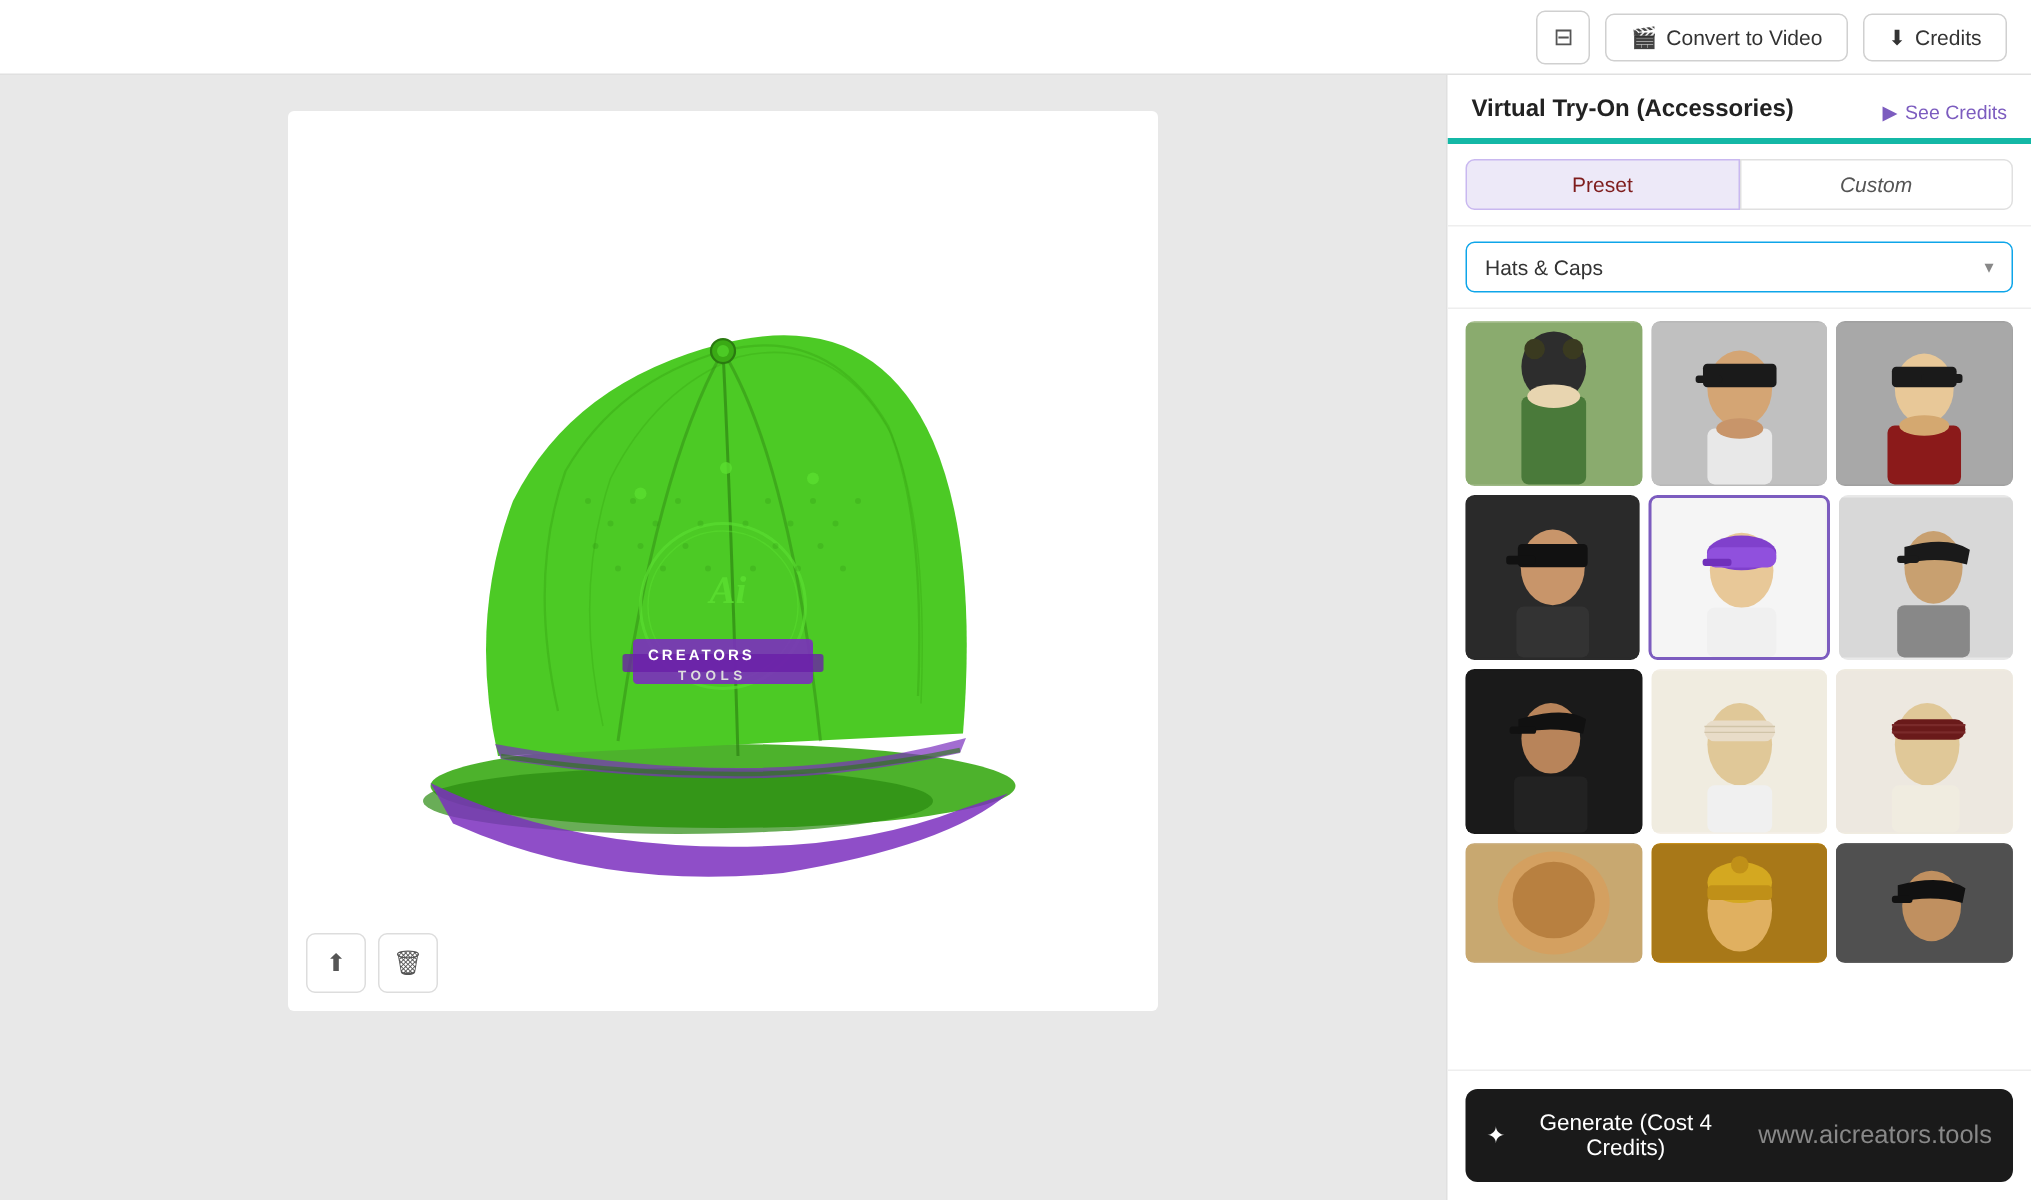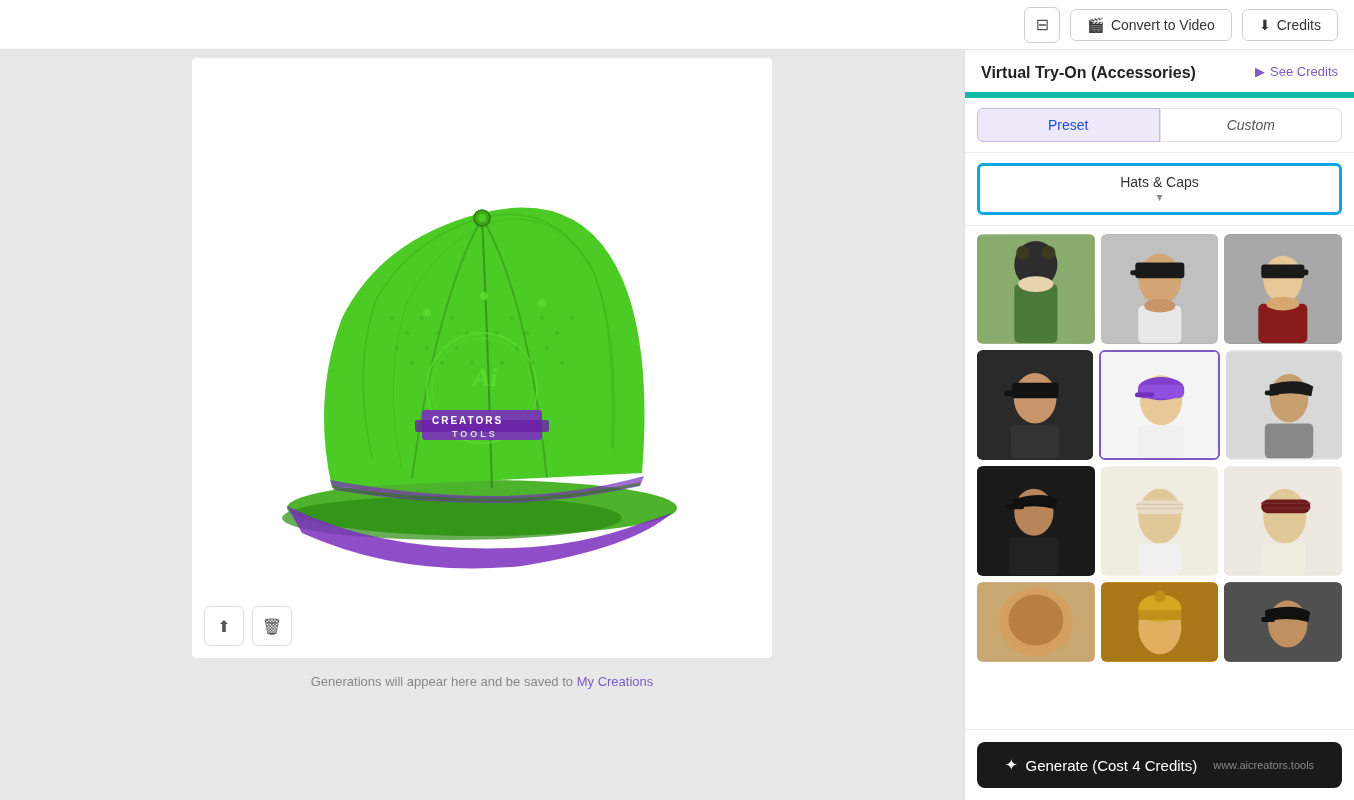--- a/index.html
+++ b/index.html
@@ -58,21 +58,21 @@
     }
 
     
     .canvas-area {
       flex: 1;
       background: #e8e8e8;
       display: flex;
       flex-direction: column;
       align-items: center;
       justify-content: flex-start;
-      padding: 8px;
+      padding: 24px;
       position: relative;
     }
 
     .canvas-container {
       background: #fff;
       border-radius: 4px;
       width: 580px;
       height: 600px;
       display: flex;
       align-items: center;
@@ -126,23 +126,23 @@
       width: 390px;
       background: #fff;
       border-left: 1px solid #e0e0e0;
       display: flex;
       flex-direction: column;
       overflow: hidden;
     }
 
     .panel-header {
       padding: 14px 16px 10px;
-      border-bottom: 6px solid #14b8a6;
-      display: flex;
-      align-items: flex-start;
+      border-bottom: 4px solid #14b8a6;
+      display: flex;
+      align-items: flex-end;
       justify-content: space-between;
     }
     .panel-title {
       font-size: 16px;
       font-weight: 600;
       color: #222;
     }
     .see-tutorial-btn {
       display: flex;
       align-items: center;
@@ -165,21 +165,21 @@
       flex: 1;
       padding: 8px 0;
       border: 1px solid #e0e0e0;
       background: #fff;
       cursor: pointer;
       font-size: 14px;
       color: #555;
     }
     .tab-btn.active {
       background: #ede9f8;
-      color: #1d4ed8;
+      color: #7f1d1d;
       font-weight: 500;
       border-color: #c9b8f0;
     }
     .tab-btn:first-child {
       border-radius: 6px 0 0 6px;
     }
     .tab-btn:last-child {
       border-radius: 0 6px 6px 0;
       font-style: italic;
     }
@@ -187,27 +187,26 @@
     
     .dropdown-row {
       padding: 10px 12px;
       border-bottom: 1px solid #eee;
     }
     .dropdown {
       display: flex;
       align-items: center;
       justify-content: space-between;
       padding: 8px 12px;
-      border: 3px solid #0ea5e9;
+      border: 1px solid #0ea5e9;
       border-radius: 6px;
       cursor: pointer;
       font-size: 14px;
       color: #333;
       background: #fff;
-      flex-direction: column;
     }
     .dropdown-arrow {
       color: #888;
       font-size: 12px;
     }
 
     
     .image-grid {
       flex: 1;
       overflow-y: auto;
@@ -348,24 +347,20 @@
       <div class="canvas-actions">
         <button class="canvas-action-btn">
           <span>⬆</span>
         </button>
         <button class="canvas-action-btn">
           <span>🗑</span>
         </button>
       </div>
     </div>
 
-    <div class="footer-text">
-      <span>Generations will appear here and be saved to</span>
-      <a class="footer-link">My Creations</a>
-    </div>
   </div>
 
   <div class="right-panel">
 
     <div class="panel-header">
       <span class="panel-title">Virtual Try-On (Accessories)</span>
       <button class="see-tutorial-btn">
         <span>▶</span>
         <span>See Credits</span>
       </button>
@@ -526,18 +521,18 @@
             <rect x="38" y="35" width="14" height="5" rx="2" fill="#111"></rect>
           </svg>
         </div>
       </div>
     </div>
 
     <div class="generate-bar">
       <button class="generate-btn">
         <span>✦</span>
         <span>Generate (Cost 4 Credits)</span>
-        <span style="font-size:11px; color: #888; margin-left: 8px;">www.aicreators.tools</span>
+        <span style="font-size:17px; color: #888; margin-left: 8px;">www.aicreators.tools</span>
       </button>
     </div>
 
   </div>
 </div>
 
 </body></html>

